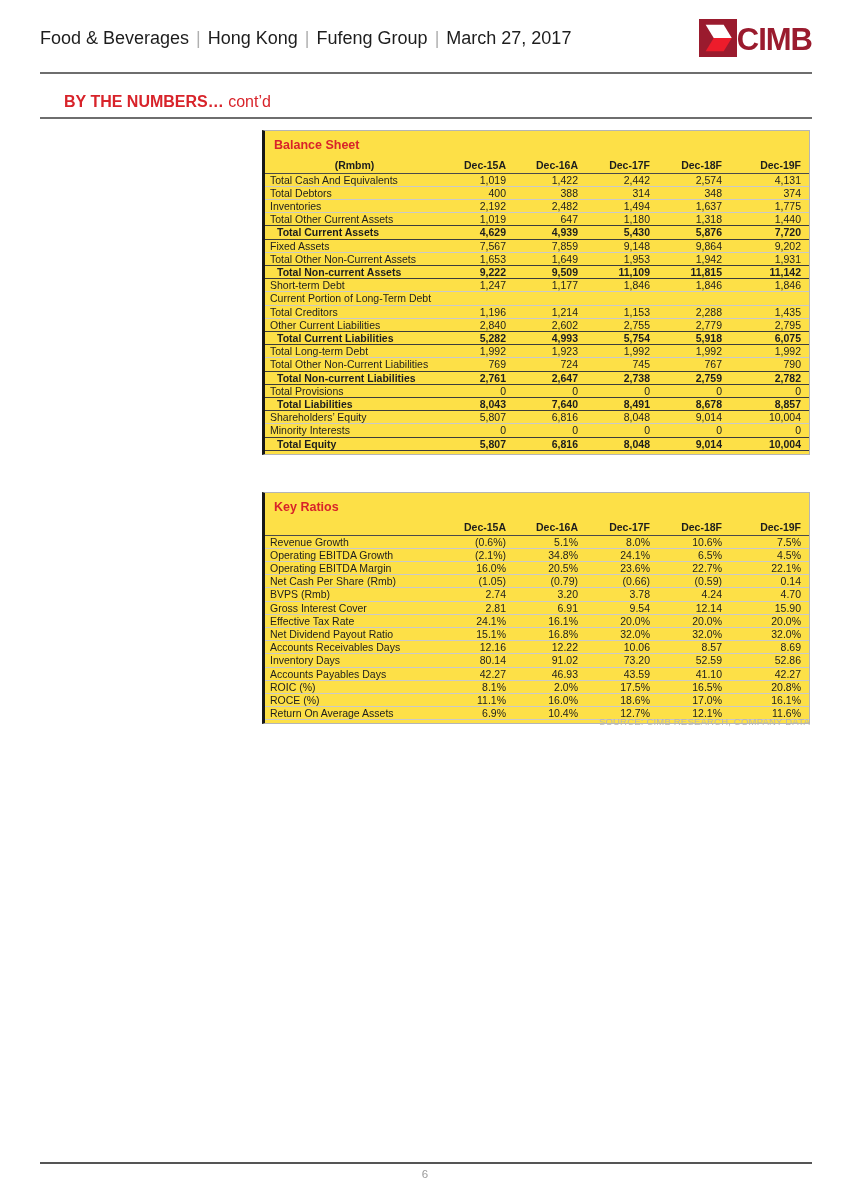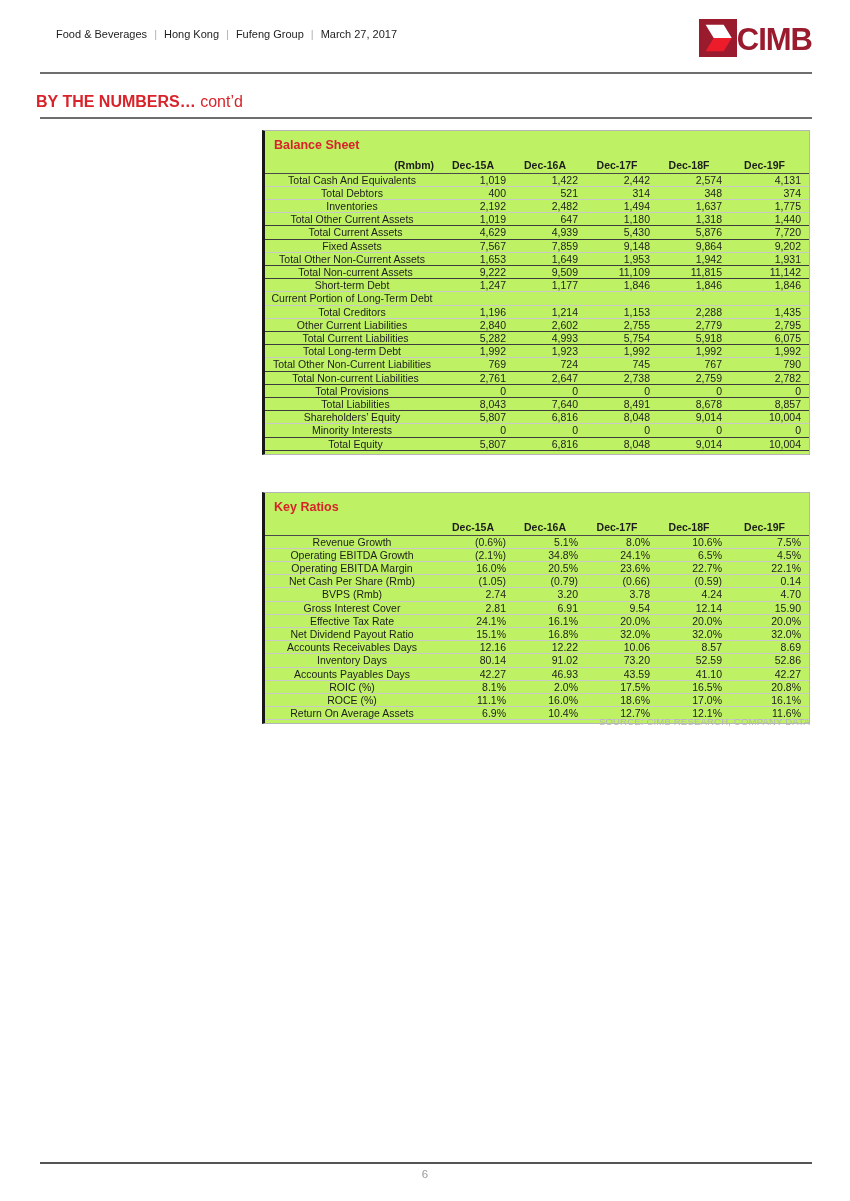--- a/index.html
+++ b/index.html
@@ -11,58 +11,58 @@
   html,body{background:#ffffff;}
   body{
     font-family:"Liberation Sans", sans-serif;
     color:#1d1d1d;
     width:850px;height:1201px;
   }
   .page{position:relative;width:850px;height:1201px;background:#fff;overflow:hidden;}
 
   
   .header-bar{position:absolute;left:40px;top:24px;right:38px;display:flex;justify-content:space-between;align-items:flex-start;}
-  .breadcrumb{font-size:11px;color:#1d1d1d;padding-top:4px;white-space:nowrap;margin-left:16px;}
+  .breadcrumb{font-size:18px;color:#1d1d1d;padding-top:4px;white-space:nowrap;}
   .breadcrumb .pipe{color:#b0b0b0;padding:0 7px;}
   .logo{display:flex;align-items:center;gap:0;margin-top:-5px;}
   .logo-text{font-size:31px;font-weight:bold;color:var(--maroon);letter-spacing:-1px;line-height:38px;}
 
   .top-rule{position:absolute;left:40px;right:38px;top:72px;height:2px;background:#6e6e6e;}
 
-  .section-title{position:absolute;left:36px;top:93px;font-size:16px;font-weight:bold;color:var(--accent);}
+  .section-title{position:absolute;left:64px;top:93px;font-size:16px;font-weight:bold;color:var(--accent);}
   .section-title .suffix{font-weight:normal;}
   .title-rule{position:absolute;left:40px;right:38px;top:117px;height:2px;background:#6e6e6e;}
 
   
   .fin-box{
-    position:absolute;left:262px;width:548px;background:#bef264;
+    position:absolute;left:262px;width:548px;background:#fde047;
     border:1px solid #b5b5b5;border-left:3px solid #171717;
     padding-bottom:3px;
   }
   .box-balance{top:130px;}
   .box-ratios{top:492px;}
   .tbl-title{padding:7px 0 5px 9px;font-size:12.5px;font-weight:bold;color:var(--accent);}
   table.fin{width:100%;border-collapse:collapse;table-layout:fixed;}
   table.fin col.c-label{width:172px;}
   table.fin col.c-num{width:72px;}
   table.fin col.c-last{width:auto;}
   table.fin th{
-    font-size:10.5px;font-weight:bold;text-align:center;
+    font-size:10.5px;font-weight:bold;text-align:right;
     height:16px;vertical-align:bottom;padding:0 3px 2px 3px;
     border-bottom:1px solid #4a4a4a;
   }
-  table.fin th.lbl{text-align:right;padding-left:10px;}
+  table.fin th.lbl{text-align:center;padding-left:10px;}
   table.fin td{
     font-size:10.5px;height:12.6px;line-height:12.2px;
     padding:0 3px;text-align:right;white-space:nowrap;overflow:hidden;
     border-bottom:1px solid #c9c9c9;
   }
-  table.fin td.lbl{text-align:center;padding-left:5px;}
+  table.fin td.lbl{text-align:left;padding-left:5px;}
   table.fin td:last-child, table.fin th:last-child{padding-right:8px;}
-  table.fin tr.bold td{font-weight:normal;border-bottom-color:#3c3c3c;padding-left:12px;}
+  table.fin tr.bold td{font-weight:bold;border-bottom-color:#3c3c3c;padding-left:12px;}
   table.fin tr.pre-bold td{border-bottom-color:#3c3c3c;}
 
   .source-note{position:absolute;right:40px;top:716px;font-size:9.5px;color:#b5b5b5;letter-spacing:.2px;}
 
   .footer-rule{position:absolute;left:40px;right:38px;top:1162px;height:2px;background:#555;}
   .page-number{position:absolute;left:0;right:0;top:1168px;text-align:center;font-size:11.5px;color:#9a9a9a;}
 </style>
 </head>
 <body>
 
@@ -118,21 +118,21 @@
             <td class="lbl">Total Cash And Equivalents</td>
             <td>1,019</td>
             <td>1,422</td>
             <td>2,442</td>
             <td>2,574</td>
             <td>4,131</td>
           </tr>
           <tr>
             <td class="lbl">Total Debtors</td>
             <td>400</td>
-            <td>521</td>
+            <td>388</td>
             <td>314</td>
             <td>348</td>
             <td>374</td>
           </tr>
           <tr>
             <td class="lbl">Inventories</td>
             <td>2,192</td>
             <td>2,482</td>
             <td>1,494</td>
             <td>1,637</td>

